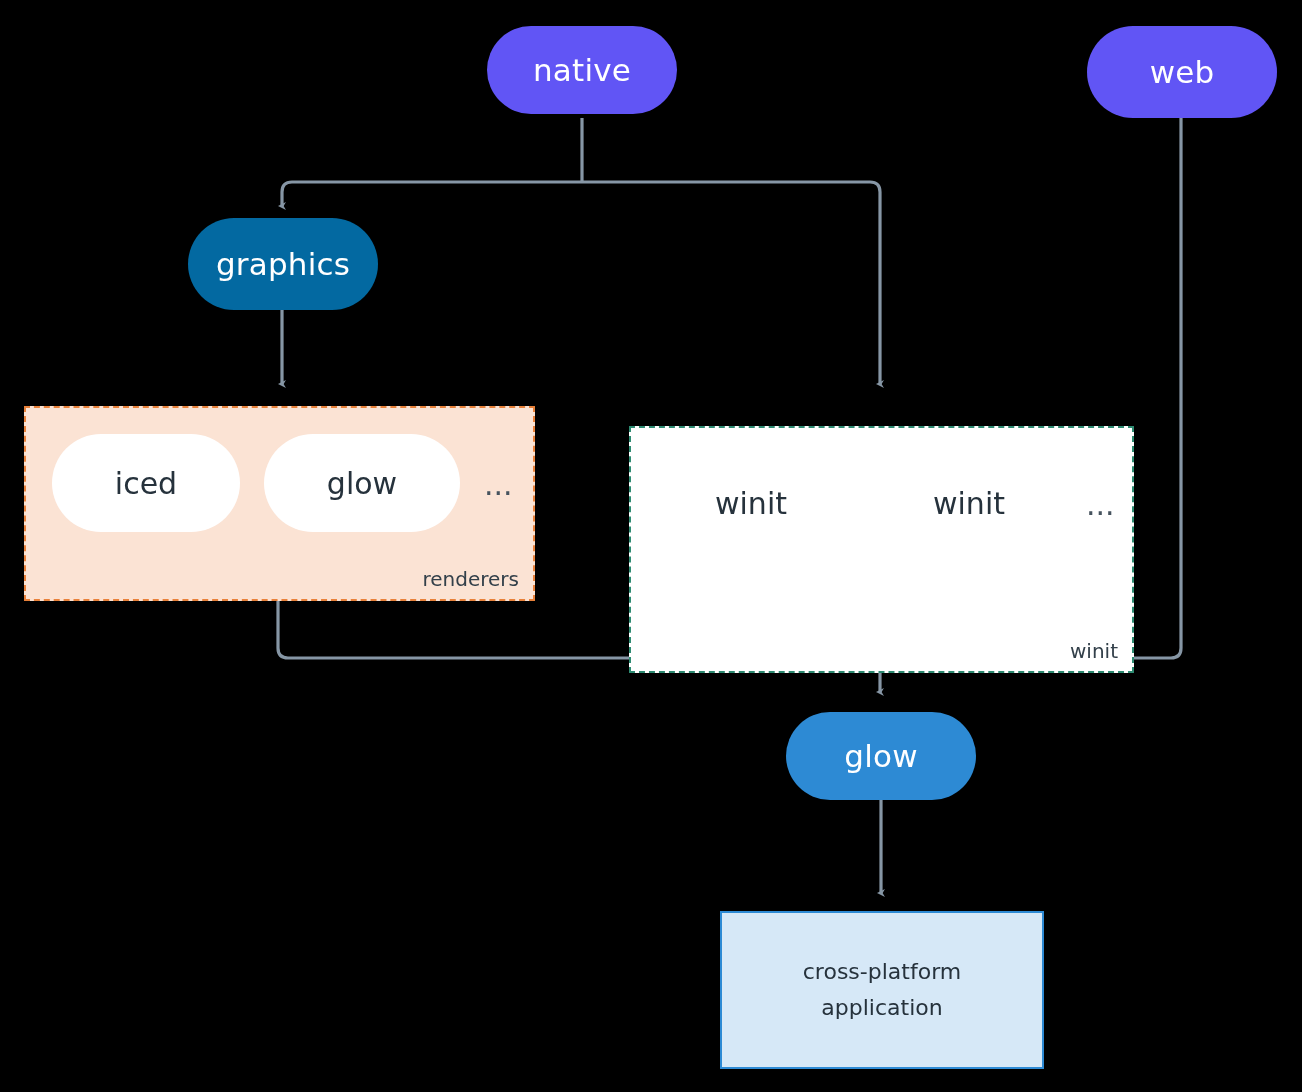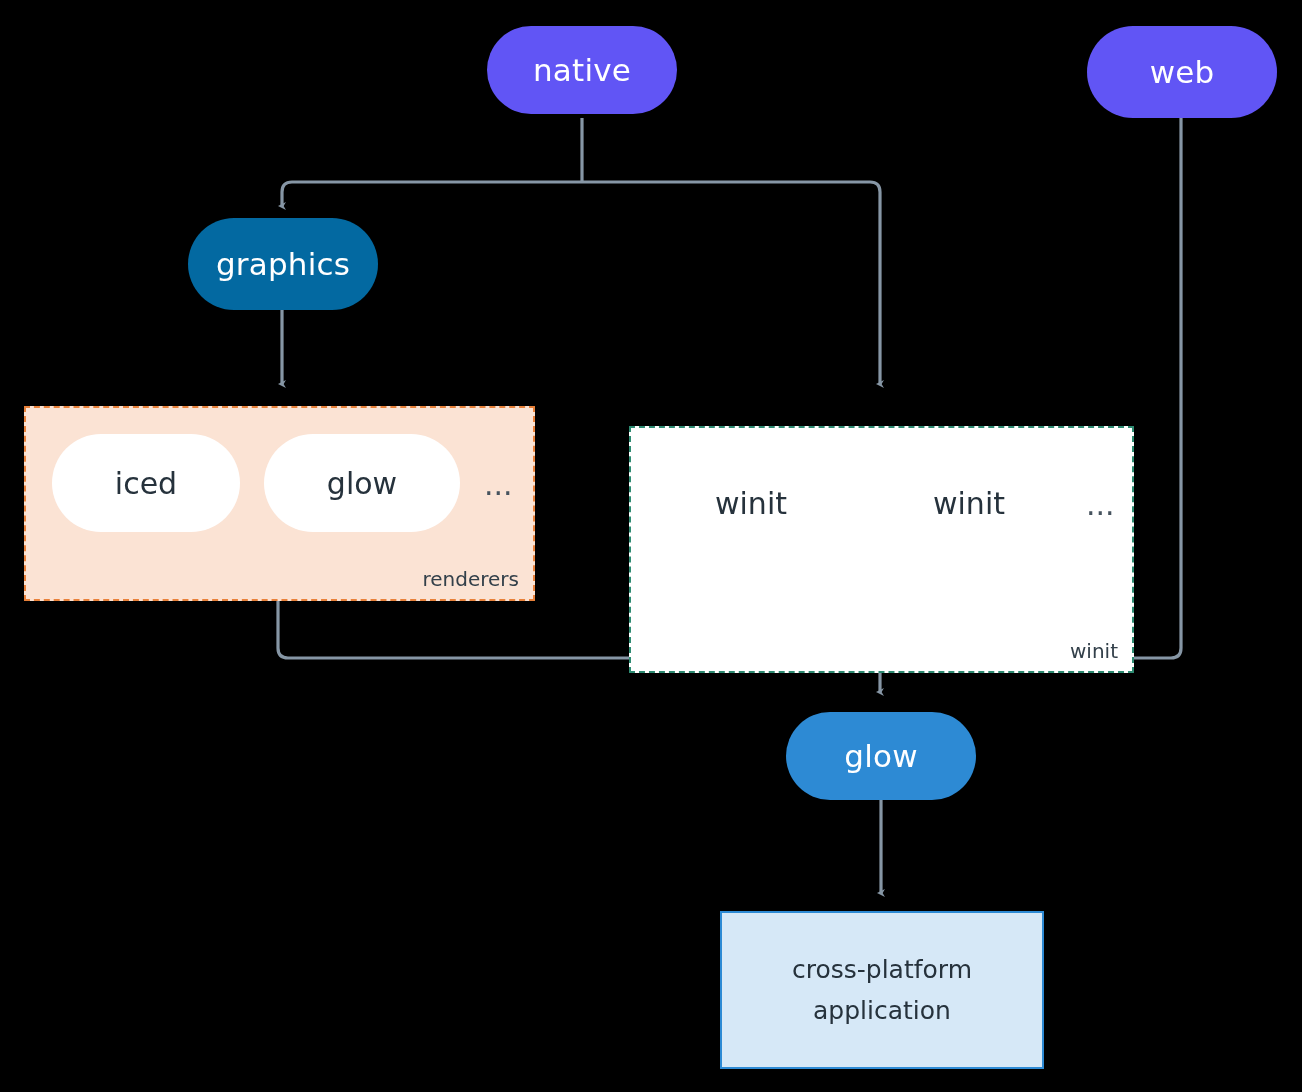--- a/index.html
+++ b/index.html
@@ -119,21 +119,21 @@
     left: 720px; top: 911px;
     width: 324px; height: 158px;
     box-sizing: border-box;
     background: #D6E8F7;
     border: 2px solid #2D8AD4;
     display: flex;
     flex-direction: column;
     align-items: center;
     justify-content: center;
     color: #26323C;
-    font-size: 25px;
+    font-size: 22px;
     line-height: 1.65;
     white-space: nowrap;
   }
 </style>
 </head>
 <body>
 
 <div id="canvas">
 
   <svg id="edges" viewBox="0 0 1302 1092" width="1302" height="1092">

